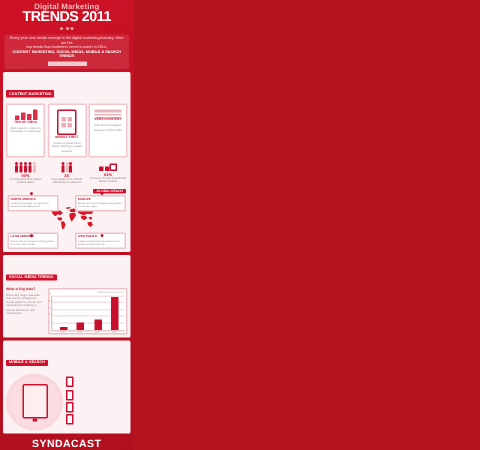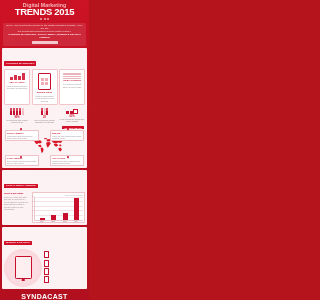--- a/index.html
+++ b/index.html
@@ -118,21 +118,21 @@
   .logo{font-size:7px;font-weight:bold;color:#ffffff;letter-spacing:.3px;
         line-height:7px;}
 </style>
 </head>
 <body>
 
 <div class="page">
 
   <div class="hdr">
     <div class="hdr-sub">Digital Marketing</div>
-    <div class="hdr-title">TRENDS 2015</div>
+    <div class="hdr-title">TRENDS 2011</div>
     <div class="dots">
       <i></i>
       <i></i>
       <i></i>
     </div>
   </div>
 
   <div class="intro">
     <p>Every year new trends emerge in the digital marketing industry. Here are the</p>
     <p>top trends that marketers need to watch in 2014.</p>

